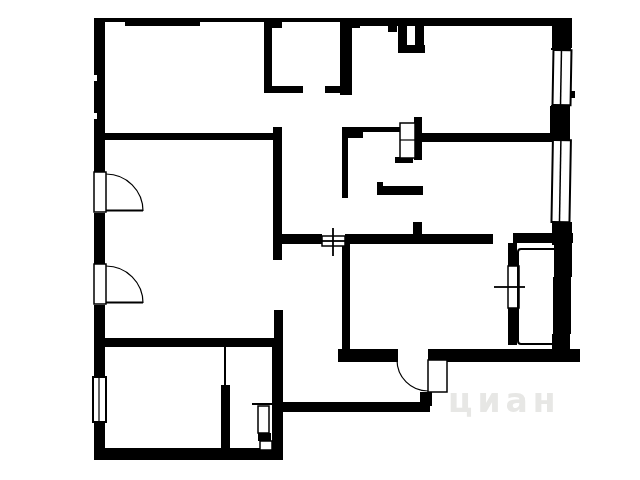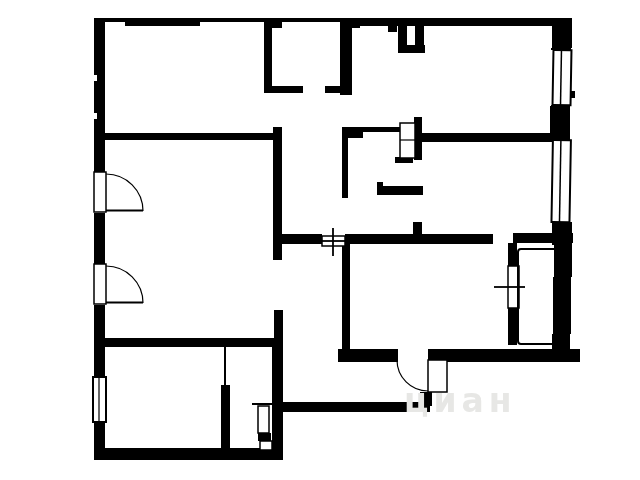--- a/index.html
+++ b/index.html
@@ -141,13 +141,13 @@
   <rect x="518" y="249" width="46" height="95" rx="3" fill="none" stroke="currentColor" stroke-width="2"></rect>
 
   <g>
     <path d="M252,404 H278" stroke="currentColor" stroke-width="2" fill="none"></path>
     <rect x="258" y="406" width="11" height="27" fill="#fff" stroke="currentColor" stroke-width="1.5"></rect>
     <rect x="260" y="441" width="12" height="9" fill="#fff" stroke="currentColor" stroke-width="1.5"></rect>
   </g>
 </svg>
 </div>
 
-<div class="watermark" style="color: rgb(231, 231, 229);">циан</div>
+<div class="watermark" style="color: rgb(231, 231, 229); margin-left: 44px;">циан</div>
 
 </body></html>

